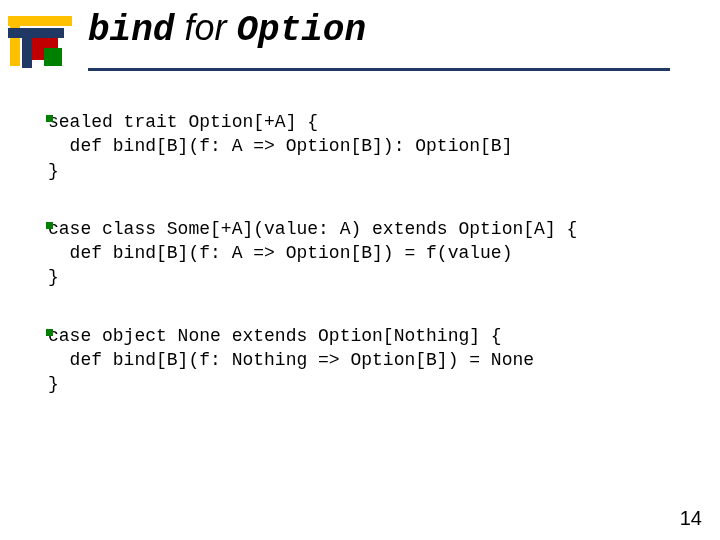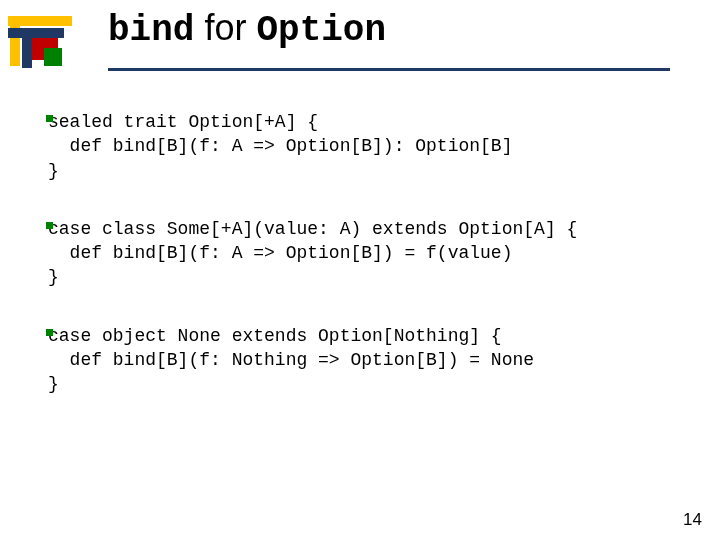--- a/index.html
+++ b/index.html
@@ -6,31 +6,31 @@
   html, body { width: 720px; height: 540px; background: #fff; font-family: Verdana, Arial, sans-serif; position: relative; overflow: hidden; }
 
   .corner-ornament { position: absolute; top: 6px; left: 0; width: 90px; height: 70px; }
   .co-top-yellow { position: absolute; top: 10px; left: 8px; width: 64px; height: 10px; background: #ffc000; }
   .co-top-navy   { position: absolute; top: 22px; left: 8px;  width: 56px; height: 10px; background: #1f3864; }
   .co-left-yellow{ position: absolute; top: 10px; left: 10px; width: 10px; height: 50px; background: #ffc000; }
   .co-left-navy  { position: absolute; top: 22px; left: 22px; width: 10px; height: 40px; background: #1f3864; }
   .co-red        { position: absolute; top: 32px; left: 32px; width: 26px; height: 22px; background: #c00000; }
   .co-green      { position: absolute; top: 42px; left: 44px; width: 18px; height: 18px; background: #008000; }
 
-  .title-wrap { position: absolute; top: 8px; left: 108px; right: 30px; }
+  .title-wrap { position: absolute; top: 8px; left: 88px; right: 30px; font-style: italic; }
   .title { font-family: Verdana, Arial, sans-serif; font-size: 36px; font-weight: 400; color: #000; line-height: 1.1; white-space: nowrap; }
   .title .mono-bold { font-family: "Courier New", Courier, monospace; font-weight: 700; }
   .title-rule { position: absolute; top: 60px; left: 0; right: 20px; height: 3px; background: #1f3864; }
 
   .content { position: absolute; top: 110px; left: 40px; right: 30px; }
   .block { margin-bottom: 34px; position: relative; }
   .bullet { position: absolute; left: 6px; top: 5px; width: 7px; height: 7px; background: #008000; }
   .code { font-family: "Courier New", Courier, monospace; font-size: 18px; color: #000; line-height: 1.35; white-space: pre; margin-left: 8px; }
 
-  .page-number { position: absolute; bottom: 10px; right: 18px; font-size: 17px; color: #000; font-family: Arial, sans-serif; }
+  .page-number { position: absolute; bottom: 10px; right: 18px; font-size: 20px; color: #000; font-family: Arial, sans-serif; }
 </style>
 </head>
 <body>
 
 <div class="corner-ornament">
   <div class="co-top-yellow"></div>
   <div class="co-left-yellow"></div>
   <div class="co-top-navy"></div>
   <div class="co-left-navy"></div>
   <div class="co-red"></div>

